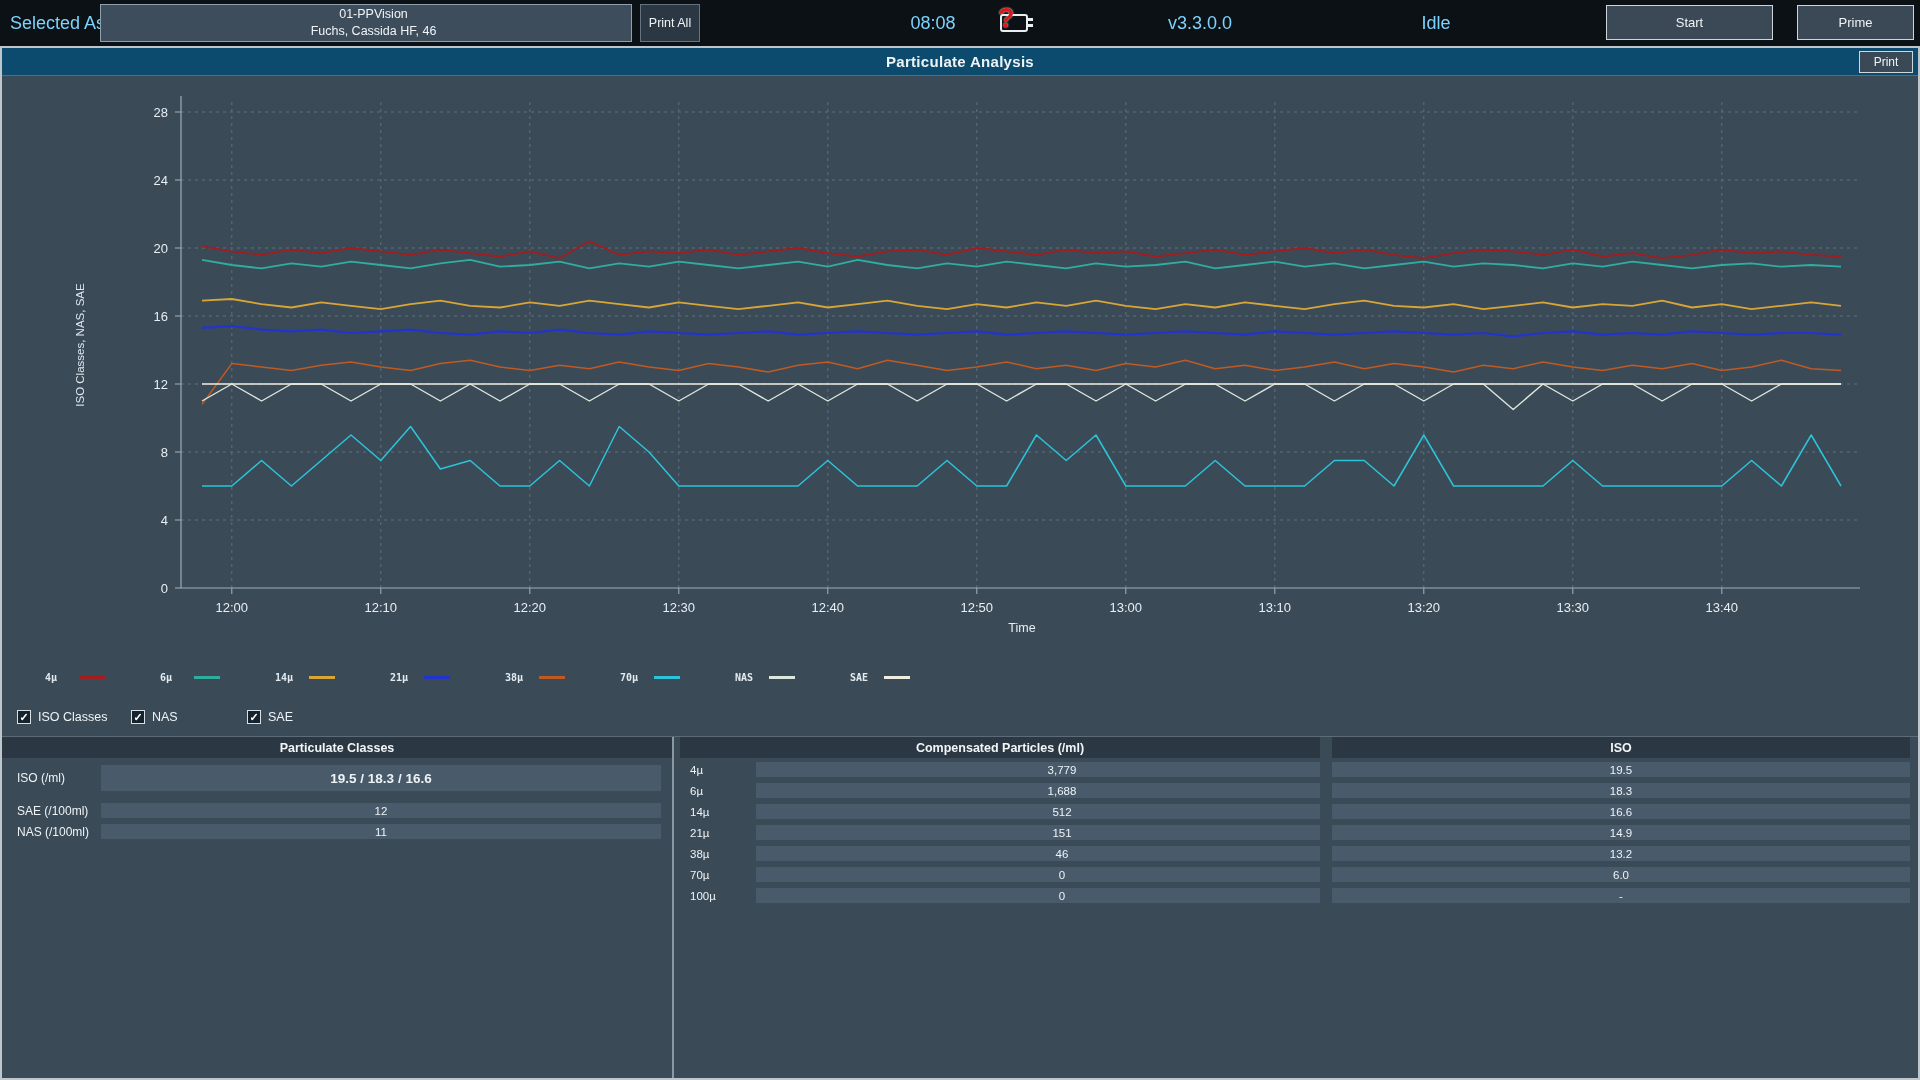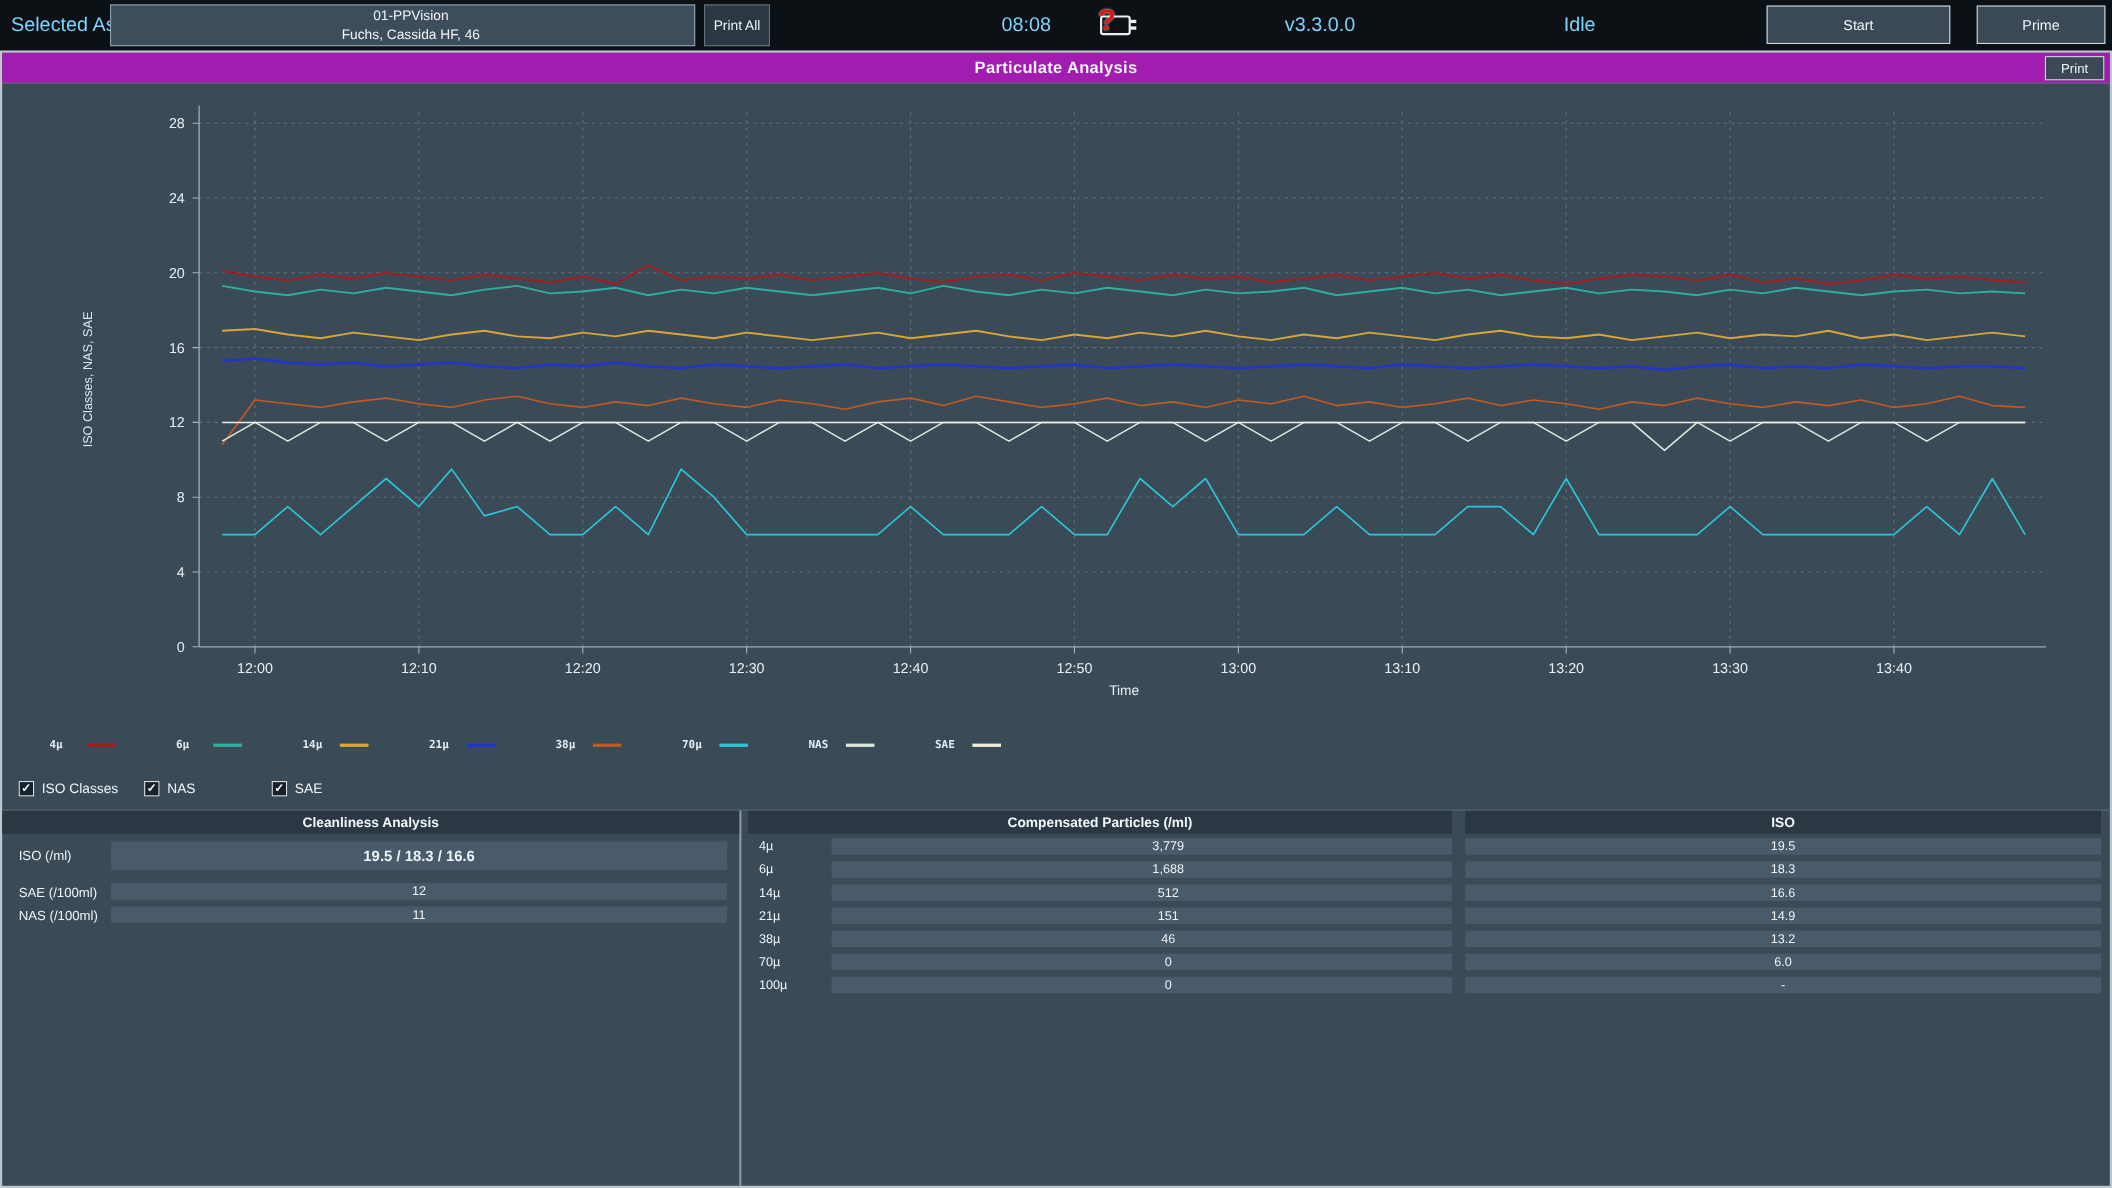--- a/index.html
+++ b/index.html
@@ -23,21 +23,21 @@
   .device-ico .qmark { position:absolute; left:13px; top:-4px; color:#e01515; font-size:27px; font-weight:bold;
                text-shadow:0 0 2px #ffffff; }
   .tb-btn { position:absolute; top:5px; height:35px; background:#3a4955; border:1px solid #cdd6db;
             color:#eef3f6; font-size:13px; }
   .start-btn { left:1606px; width:167px; }
   .prime-btn { left:1797px; width:117px; }
 
   
   .frame { position:absolute; top:46px; left:0; right:0; bottom:0; border:2px solid #bdc6cc;
            background:#3b4a57; display:flex; flex-direction:column; }
-  .titlebar { height:28px; background:#a21caf; border-bottom:1px solid #5a6a76; position:relative;
+  .titlebar { height:28px; background:#0c4a6e; border-bottom:1px solid #5a6a76; position:relative;
               display:flex; align-items:center; justify-content:center; flex:none; }
   .titlebar .title { font-size:15px; font-weight:bold; letter-spacing:.3px; }
   .print-btn { position:absolute; right:5px; top:3px; width:54px; height:22px; background:#3a4955;
                border:1px solid #cfd7dc; color:#eef3f6; font-size:12px; }
 
   
   .chart-area { flex:none; }
   .chart-area svg { display:block; }
 
   .legend { display:flex; align-items:center; padding-left:43px; margin-top:20px; height:22px; flex:none; }
@@ -237,21 +237,21 @@
       </span>
       <span class="cb-item">
         <span class="cb-box">✓</span>
         <span class="cb-label">SAE</span>
       </span>
     </div>
 
   <div class="bottom">
 
     <div class="panel-left">
-      <div class="panel-header">Cleanliness Analysis</div>
+      <div class="panel-header">Particulate Classes</div>
       <div id="clean-rows">
           <div class="c-row c-row-big">
             <span class="c-label">ISO (/ml)</span>
             <div class="c-bar">19.5 / 18.3 / 16.6</div>
           </div>
           <div class="c-row">
             <span class="c-label">SAE (/100ml)</span>
             <div class="c-bar">12</div>
           </div>
           <div class="c-row">

